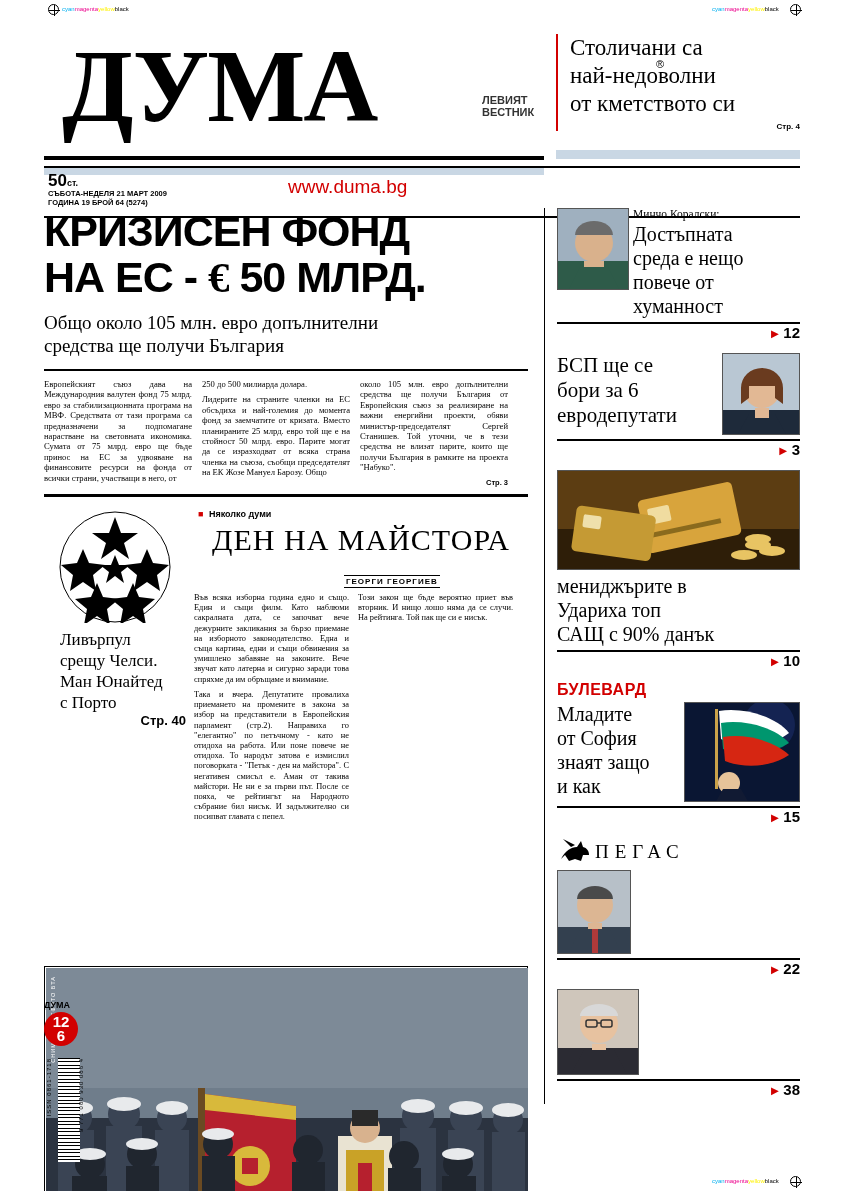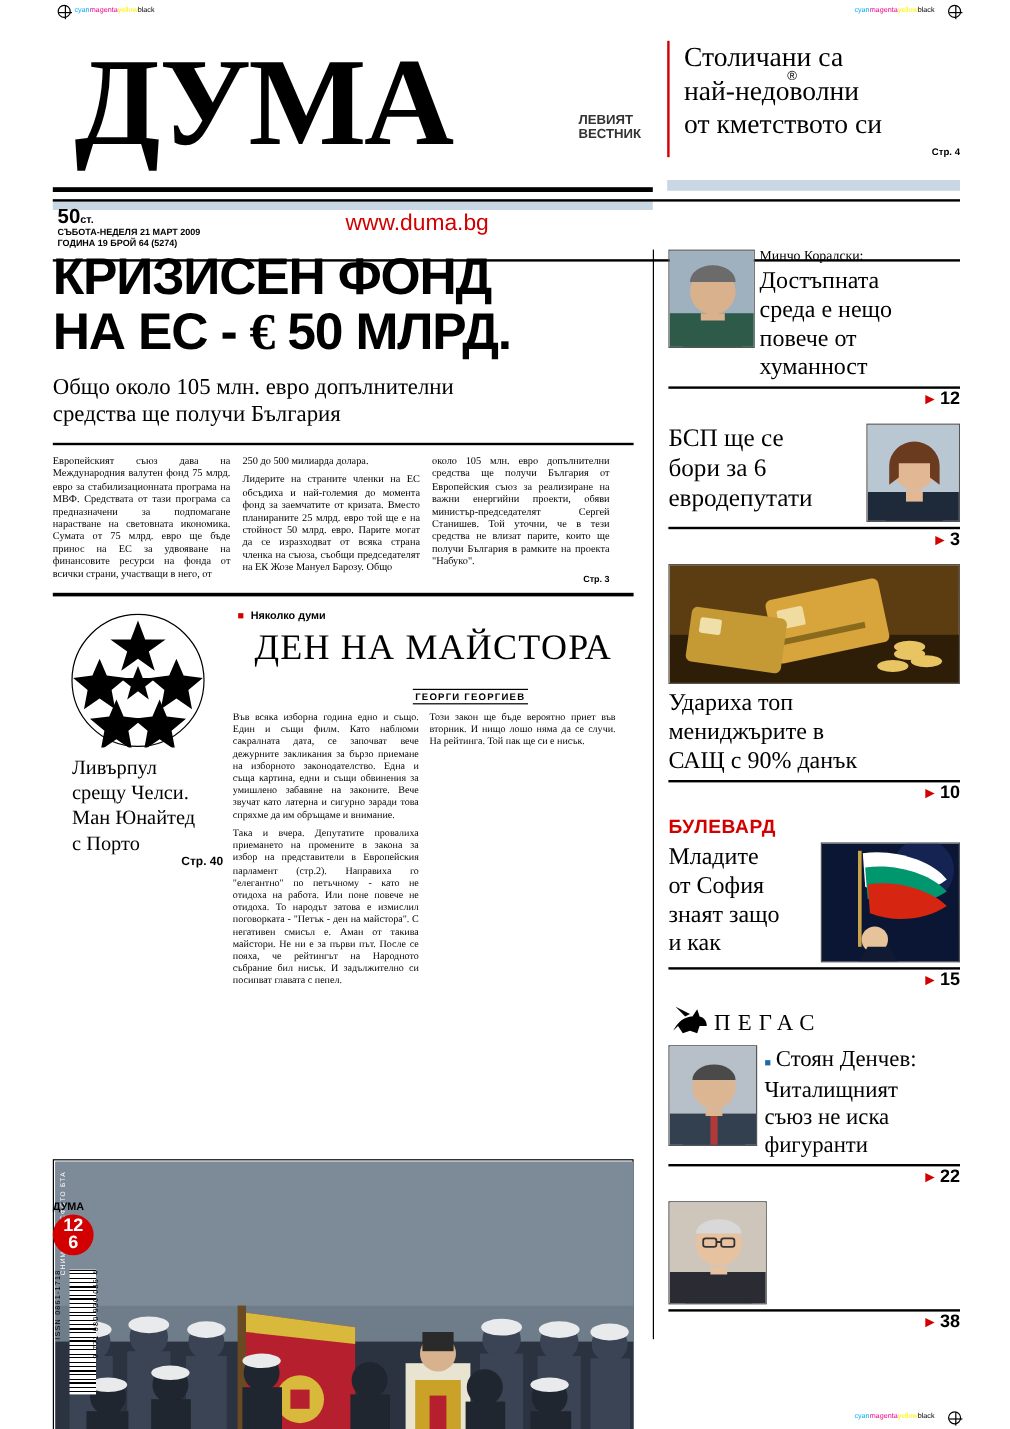--- a/index.html
+++ b/index.html
@@ -110,21 +110,21 @@
   }
   .ed-cols{ margin-left:150px; display:flex; gap:9px; margin-top:5px;}
   .ed-cols .c{width:155px;font-size:8.4px;line-height:10.2px;text-align:justify;}
   .ed-cols .c p{margin:0 0 5px 0;}
 
   
   .football { position:absolute; left:0; top:0; width:142px; }
   .ball { width:112px;height:112px;margin:8px auto 0 auto; position:relative; }
   .ball svg{display:block;}
   .fb-text{font-size:17px;line-height:21px;margin-top:6px;margin-left:16px;}
-  .fb-page{font-family:"Liberation Sans",sans-serif;font-size:10px;font-weight:bold;text-align:right;}
+  .fb-page{font-family:"Liberation Sans",sans-serif;font-size:13px;font-weight:bold;text-align:right;}
 
   
   .bigphoto{ position:absolute; left:0; top:758px; width:484px; height:390px; border:1px solid #000;}
   .bp-img{ position:absolute; left:1px; top:1px; width:482px; height:337px; overflow:hidden; background:#6b7b8c;}
   .credit{ position:absolute; left:4px; top:8px; color:#fff; font-size:5.5px; font-family:"Liberation Sans",sans-serif; letter-spacing:1px; writing-mode:vertical-rl; transform:rotate(180deg); }
 
   
   .rb { position:relative; padding-bottom:6px; }
   .rb + .rb { margin-top:6px; }
   .rb-rule{height:2px;background:#000;}
@@ -439,22 +439,22 @@
             <g fill="#e8c463">
               <ellipse cx="200" cy="74" rx="13" ry="5"></ellipse>
               <ellipse cx="200" cy="68" rx="13" ry="5"></ellipse>
               <ellipse cx="214" cy="80" rx="13" ry="5"></ellipse>
               <ellipse cx="186" cy="84" rx="13" ry="5"></ellipse>
             </g>
           </svg>
         </div>
       </div>
       <div class="r-head" style="margin-top:4px;">
+        <div>мениджърите в</div>
         <div>Удариха топ</div>
-        <div>мениджърите в</div>
         <div>САЩ с 90% данък</div>
       </div>
       <div class="rb-rule" style="margin-top:4px;"></div>
       <div class="pagearrow"><span class="arr">►</span><span>10</span></div>
     </div>
 
     <div class="rb">
       <div class="bulevard">БУЛЕВАРД</div>
       <div class="flex" style="margin-top:3px;">
         <div style="flex:1;padding-right:6px;">
@@ -499,28 +499,20 @@
           <div class="ph portrait3">
             <svg width="74" height="84" viewBox="0 0 74 84" aria-hidden="true">
               <rect width="74" height="84" fill="#b7c0c8"></rect>
               <rect y="56" width="74" height="28" fill="#33404f"></rect>
               <circle cx="37" cy="34" r="18" fill="#dcb693"></circle>
               <path d="M19,28 a18,13 0 0 1 36,0 Z" fill="#4a4a4a"></path>
               <rect x="30" y="52" width="14" height="10" fill="#dcb693"></rect>
               <path d="M10,84 L22,58 L52,58 L64,84 Z" fill="#33404f"></path>
               <rect x="34" y="58" width="6" height="26" fill="#b03a3a"></rect>
             </svg>
-          </div>
-        </div>
-        <div style="flex:1;">
-          <div class="r-head" style="font-size:19px;line-height:23px;">
-            <div class="sq">Стоян Денчев:</div>
-            <div>Читалищният</div>
-            <div>съюз не иска</div>
-            <div>фигуранти</div>
           </div>
         </div>
       </div>
       <div class="rb-rule" style="margin-top:4px;"></div>
       <div class="pagearrow"><span class="arr">►</span><span>22</span></div>
     </div>
 
     <div class="rb">
       <div class="flex">
         <div class="thumb" style="width:82px;height:86px;flex:none;">

